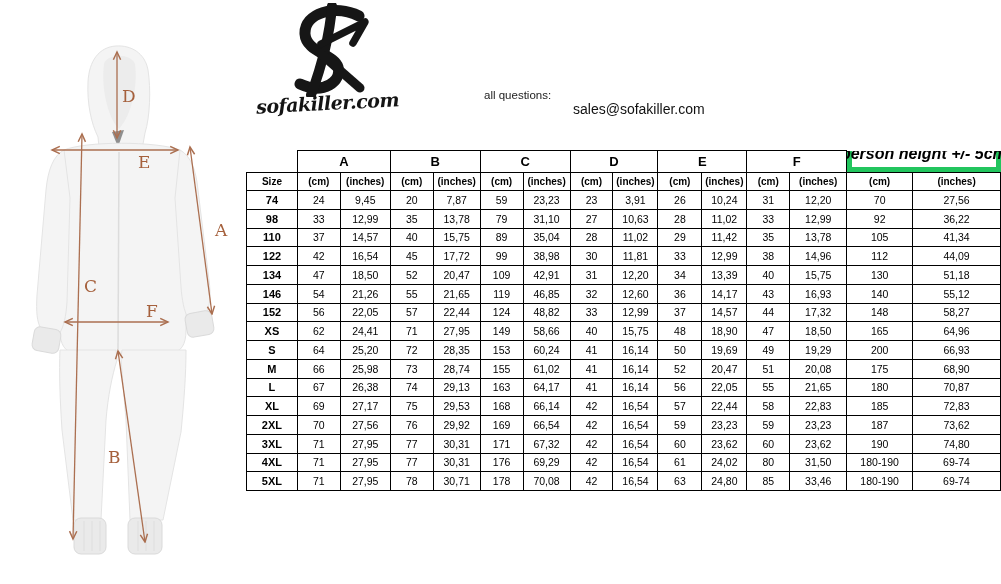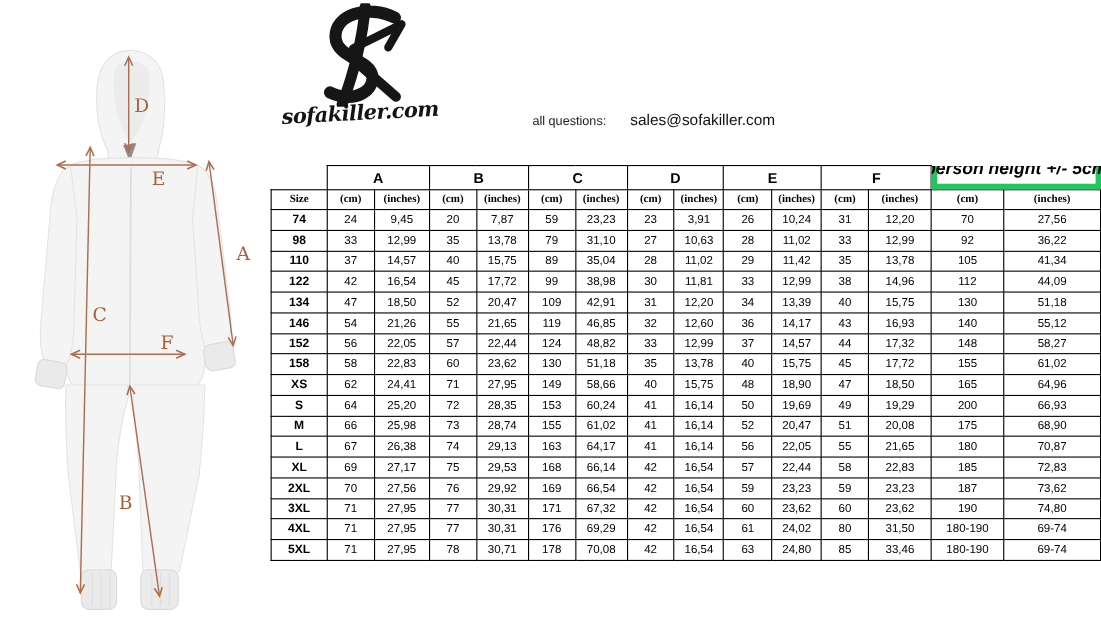--- a/index.html
+++ b/index.html
@@ -21,37 +21,37 @@
   .dim-label { fill:var(--dimlabel,#a5603c); font-family:"DejaVu Serif", serif; font-size:17px; }
 
   
   .logo-mark { position:absolute; left:279px; top:3px; }
   .logo-mark path { fill:none; stroke:#161616; stroke-linecap:round; stroke-linejoin:round; }
   .logo-script {
     position:absolute; left:256px; top:92px; width:140px;
     font-family:"DejaVu Serif", serif; font-style:italic; font-weight:bold;
     font-size:19px; letter-spacing:-0.5px; color:#141414; transform:rotate(-3deg);
   }
-  .contact-label { position:absolute; left:484px; top:105px; font-size:11.5px; color:#222; }
+  .contact-label { position:absolute; left:484px; top:89px; font-size:11.5px; color:#222; }
   .contact-email { position:absolute; left:573px; top:101px; font-size:14px; color:#111; }
 
   
   .size-table {
     position:absolute; left:246px; top:150px;
     border-collapse:collapse; table-layout:fixed;
     font-family:"Liberation Sans", sans-serif;
   }
   .size-table th, .size-table td {
     border:1px solid #000; text-align:center; vertical-align:middle;
     padding:0; overflow:hidden; white-space:nowrap;
   }
   .size-table td { height:17.75px; font-size:10.5px; }
   .size-table td.size-col { font-weight:bold; font-size:11px; }
   tr.group-row th { height:21px; font-size:13px; font-weight:bold; }
-  tr.unit-row th { height:17px; font-size:10px; font-weight:bold;font-family:Liberation Serif, serif; }
+  tr.unit-row th { height:17px; font-size:10px; font-weight:bold; }
   th.blank { border:none; background:transparent; }
   th.rec-cell { border:none; position:relative; }
   .rec-box {
     position:absolute; left:-1px; right:-1px; bottom:-1px; height:40px;
     border:6px solid #22c55e; background:#fff; z-index:2;
     display:flex; flex-direction:column; justify-content:center; align-items:center;
     font-style:italic; font-weight:bold; font-size:16px; line-height:13px;
   }
   
   col.c-size{width:51px} col.c-a1{width:43px} col.c-a2{width:50px}
@@ -294,37 +294,20 @@
           <td>33</td>
           <td>12,99</td>
           <td>37</td>
           <td>14,57</td>
           <td>44</td>
           <td>17,32</td>
           <td>148</td>
           <td>58,27</td>
         </tr>
         <tr>
-          <td class="size-col">158</td>
-          <td>58</td>
-          <td>22,83</td>
-          <td>60</td>
-          <td>23,62</td>
-          <td>130</td>
-          <td>51,18</td>
-          <td>35</td>
-          <td>13,78</td>
-          <td>40</td>
-          <td>15,75</td>
-          <td>45</td>
-          <td>17,72</td>
-          <td>155</td>
-          <td>61,02</td>
-        </tr>
-        <tr>
           <td class="size-col">XS</td>
           <td>62</td>
           <td>24,41</td>
           <td>71</td>
           <td>27,95</td>
           <td>149</td>
           <td>58,66</td>
           <td>40</td>
           <td>15,75</td>
           <td>48</td>

